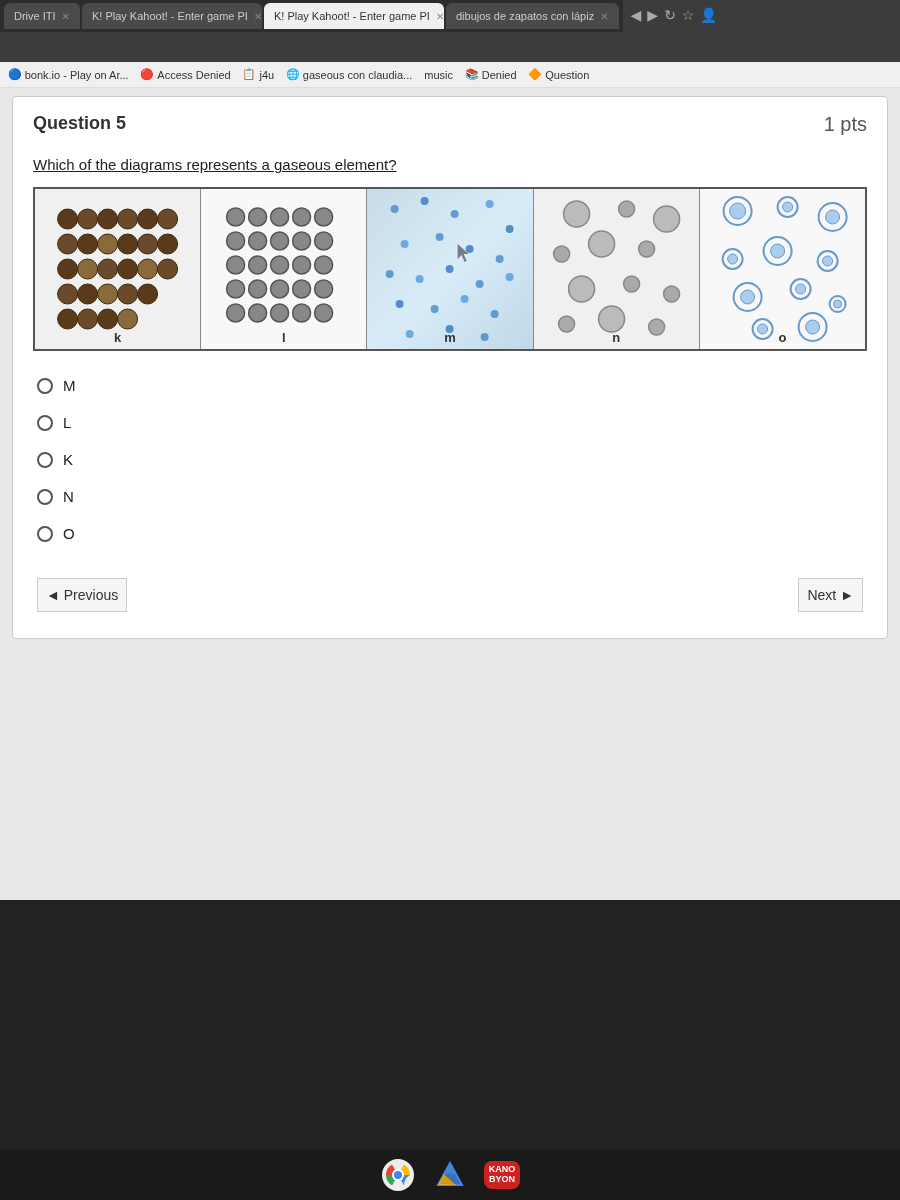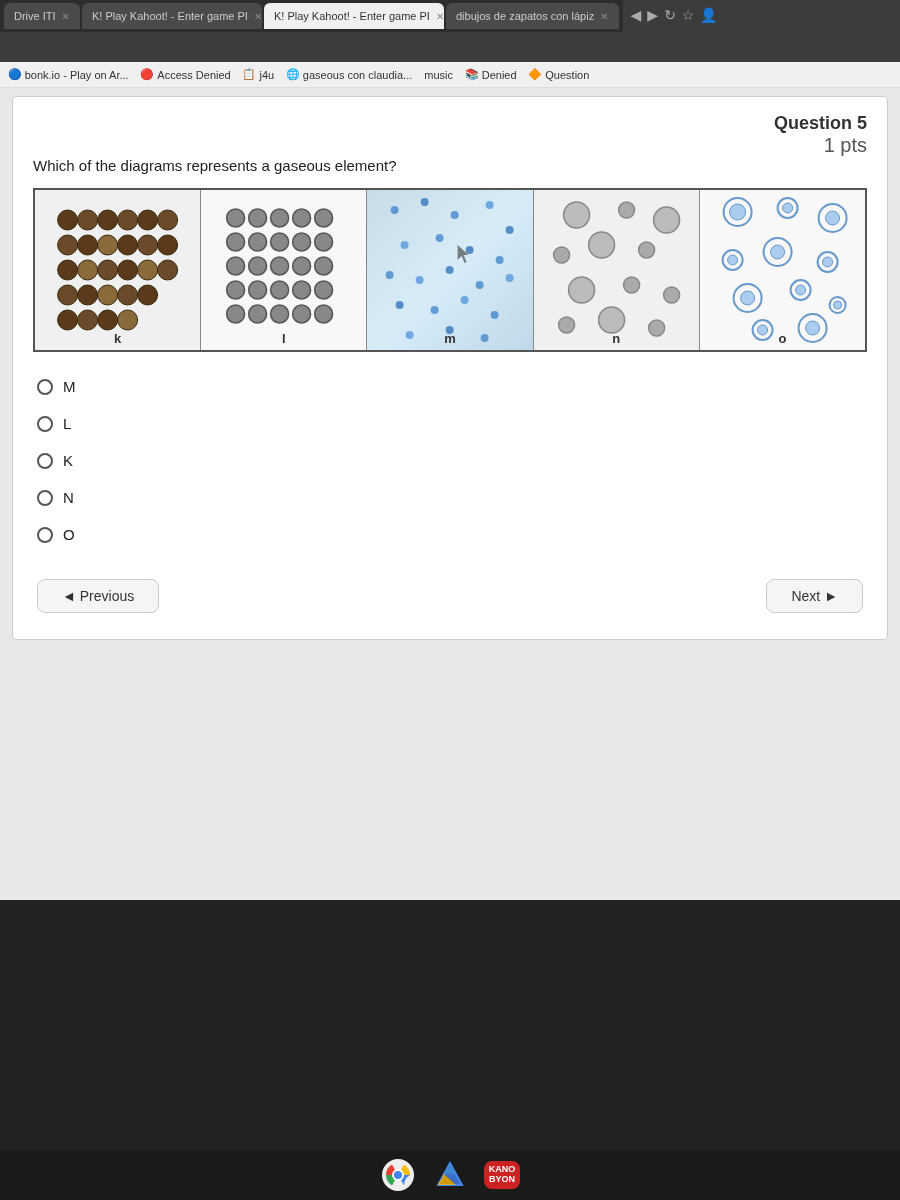--- a/index.html
+++ b/index.html
@@ -105,40 +105,40 @@
       background: #fff;
       border: 1px solid #ccc;
       border-radius: 4px;
       padding: 16px 20px;
       margin-bottom: 10px;
     }
 
     .question-header {
       display: flex;
       justify-content: space-between;
-      align-items: flex-end;
-      margin-bottom: 0;
-      flex-direction: column;
+      align-items: flex-start;
+      margin-bottom: 20px;
     }
 
     .question-title {
       font-size: 18px;
       font-weight: bold;
       color: #333;
     }
 
     .question-pts {
       font-size: 20px;
       color: #555;
     }
 
     .question-text {
       font-size: 15px;
       color: #222;
       margin-bottom: 14px;
+      text-decoration: underline;
     }
 
     
     .diagrams-container {
       display: flex;
       border: 2px solid #555;
       margin-bottom: 20px;
       background: #fff;
       overflow: hidden;
     }
@@ -223,25 +223,25 @@
 
     
     .nav-buttons {
       display: flex;
       justify-content: space-between;
       align-items: center;
       padding: 10px 4px;
     }
 
     .nav-button {
-      padding: 8px 24px;
+      padding: 8px 8px;
       font-size: 14px;
       background: #f5f5f5;
       border: 1px solid #ccc;
-      border-radius: 8px;
+      border-radius: 0;
       cursor: pointer;
       color: #333;
     }
 
     
     .taskbar {
       position: absolute;
       bottom: 0;
       left: 0;
       right: 0;

